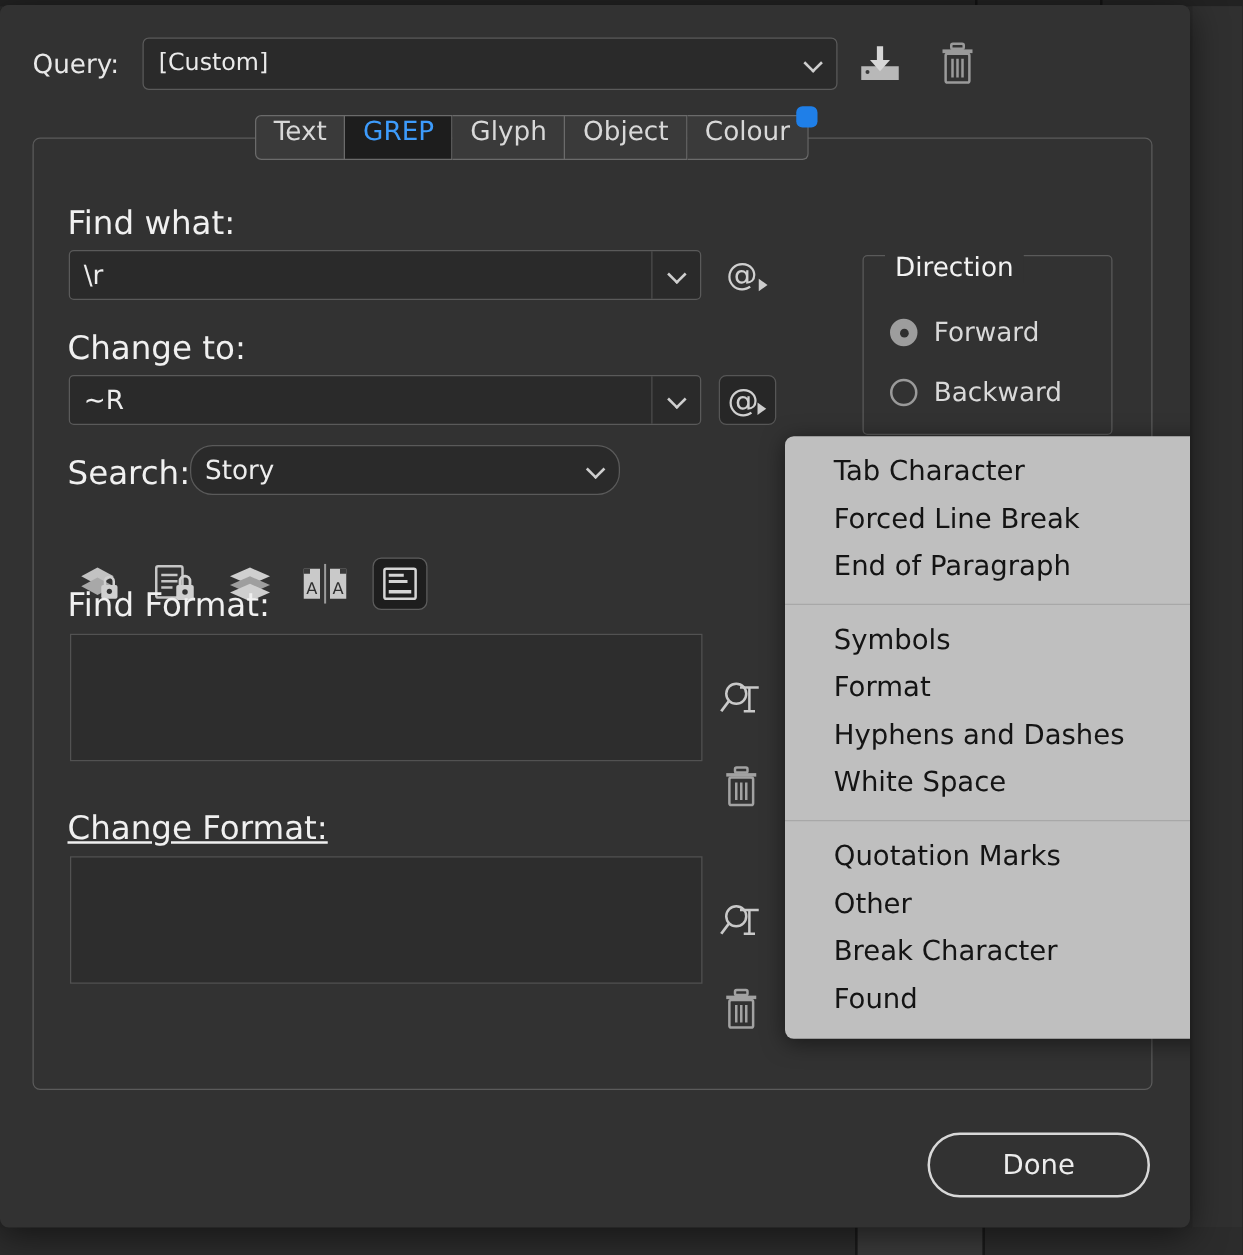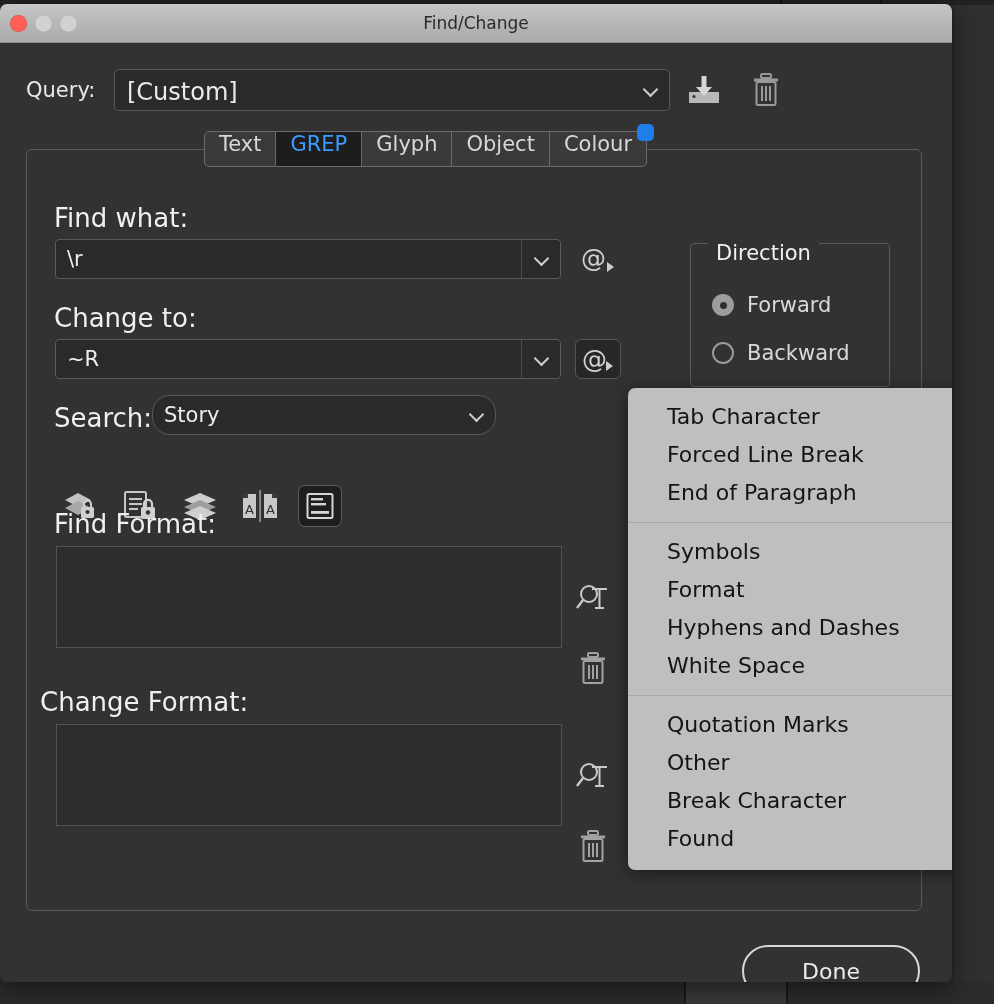--- a/index.html
+++ b/index.html
@@ -87,21 +87,21 @@
   }
   .query-select {
     position: absolute; left: 114px; top: 0px;
     width: 554px; height: 40px;
     background: #2a2a2a;
     border: 1px solid #5a5a5a;
     border-radius: 5px;
   }
   .query-select .val {
     position: absolute; left: 12px; top: 8px;
-    font-size: 24px; color: #eaeaea;
+    font-size: 19px; color: #eaeaea;
   }
   .chev {
     position: absolute; right: 12px; top: 50%;
     width: 12px; height: 12px; margin-top: -7px;
   }
   .chev::before {
     content: "";
     position: absolute; left: 0; top: 1px;
     width: 9px; height: 9px;
     border-left: 2px solid #cfcfcf;
@@ -293,28 +293,20 @@
   <div class="bg-seam-a"></div>
   <div class="bg-seam-b"></div>
   <div class="bg-right-col"></div>
   <div class="bg-bottom"></div>
   <div class="bg-bottom-panel"></div>
   <div class="bg-bottom-seam1"></div>
   <div class="bg-bottom-seam2"></div>
 
   <div class="window">
 
-    <div class="titlebar">
-      <div class="traffic">
-        <span class="dot red"></span>
-        <span class="dot gray"></span>
-        <span class="dot gray"></span>
-      </div>
-      <div class="title-text">Find/Change</div>
-    </div>
 
     <div class="body-area">
 
       <div class="query-row">
         <div class="query-label">Query:</div>
         <div class="query-select">
           <div class="val">[Custom]</div>
           <span class="chev"></span>
         </div>
 
@@ -468,21 +460,21 @@
         <svg width="34" height="36" viewBox="0 0 34 36">
           <rect x="12" y="2" width="10" height="4" rx="1.3" fill="none" stroke="#a2a2a2" stroke-width="2"></rect>
           <rect x="5" y="6.5" width="24" height="2.8" fill="#a2a2a2"></rect>
           <rect x="7.5" y="10" width="19" height="22" rx="1.5" fill="none" stroke="#a2a2a2" stroke-width="2"></rect>
           <rect x="12" y="14" width="2" height="14" fill="#a2a2a2"></rect>
           <rect x="16" y="14" width="2" height="14" fill="#a2a2a2"></rect>
           <rect x="20" y="14" width="2" height="14" fill="#a2a2a2"></rect>
         </svg>
       </div>
 
-      <div class="lbl" style="left:40px; top:644px;">Change Format:</div>
+      <div class="lbl" style="left:54px; top:644px;text-decoration:underline;">Change Format:</div>
       <div class="fmtbox" style="left:56px; top:681px; width:506px; height:102px;"></div>
       <div class="side-icon" style="left:575px; top:717px;">
         <svg width="36" height="34" viewBox="0 0 36 34">
           <circle cx="14" cy="12" r="8" fill="none" stroke="#c9c9c9" stroke-width="2"></circle>
           <line x1="8" y1="18" x2="2" y2="26" stroke="#c9c9c9" stroke-width="2.3"></line>
           <path d="M17 7 h15" stroke="#c9c9c9" stroke-width="2" fill="none"></path>
           <path d="M24.5 7 v19" stroke="#c9c9c9" stroke-width="2" fill="none"></path>
           <path d="M20 26 h9" stroke="#c9c9c9" stroke-width="2" fill="none"></path>
         </svg>
       </div>

